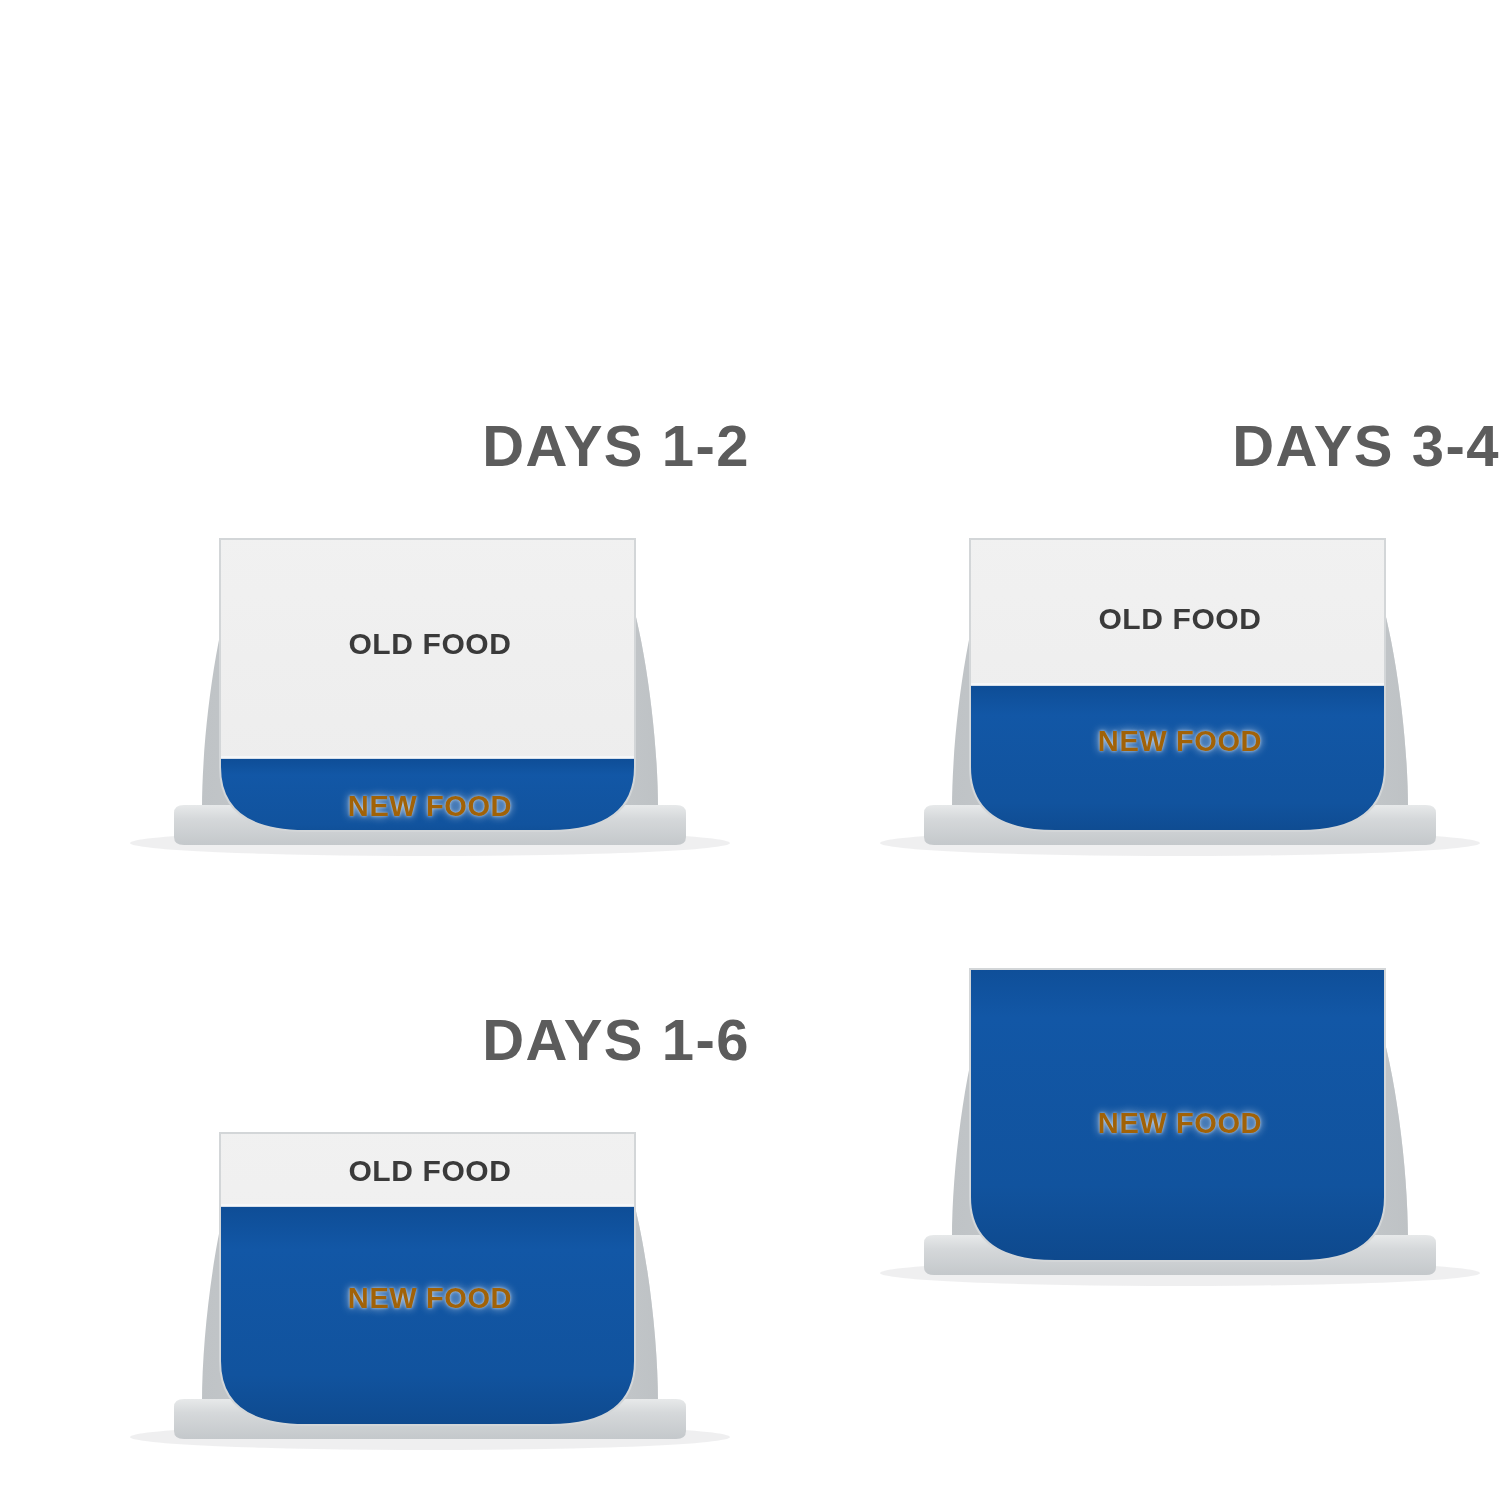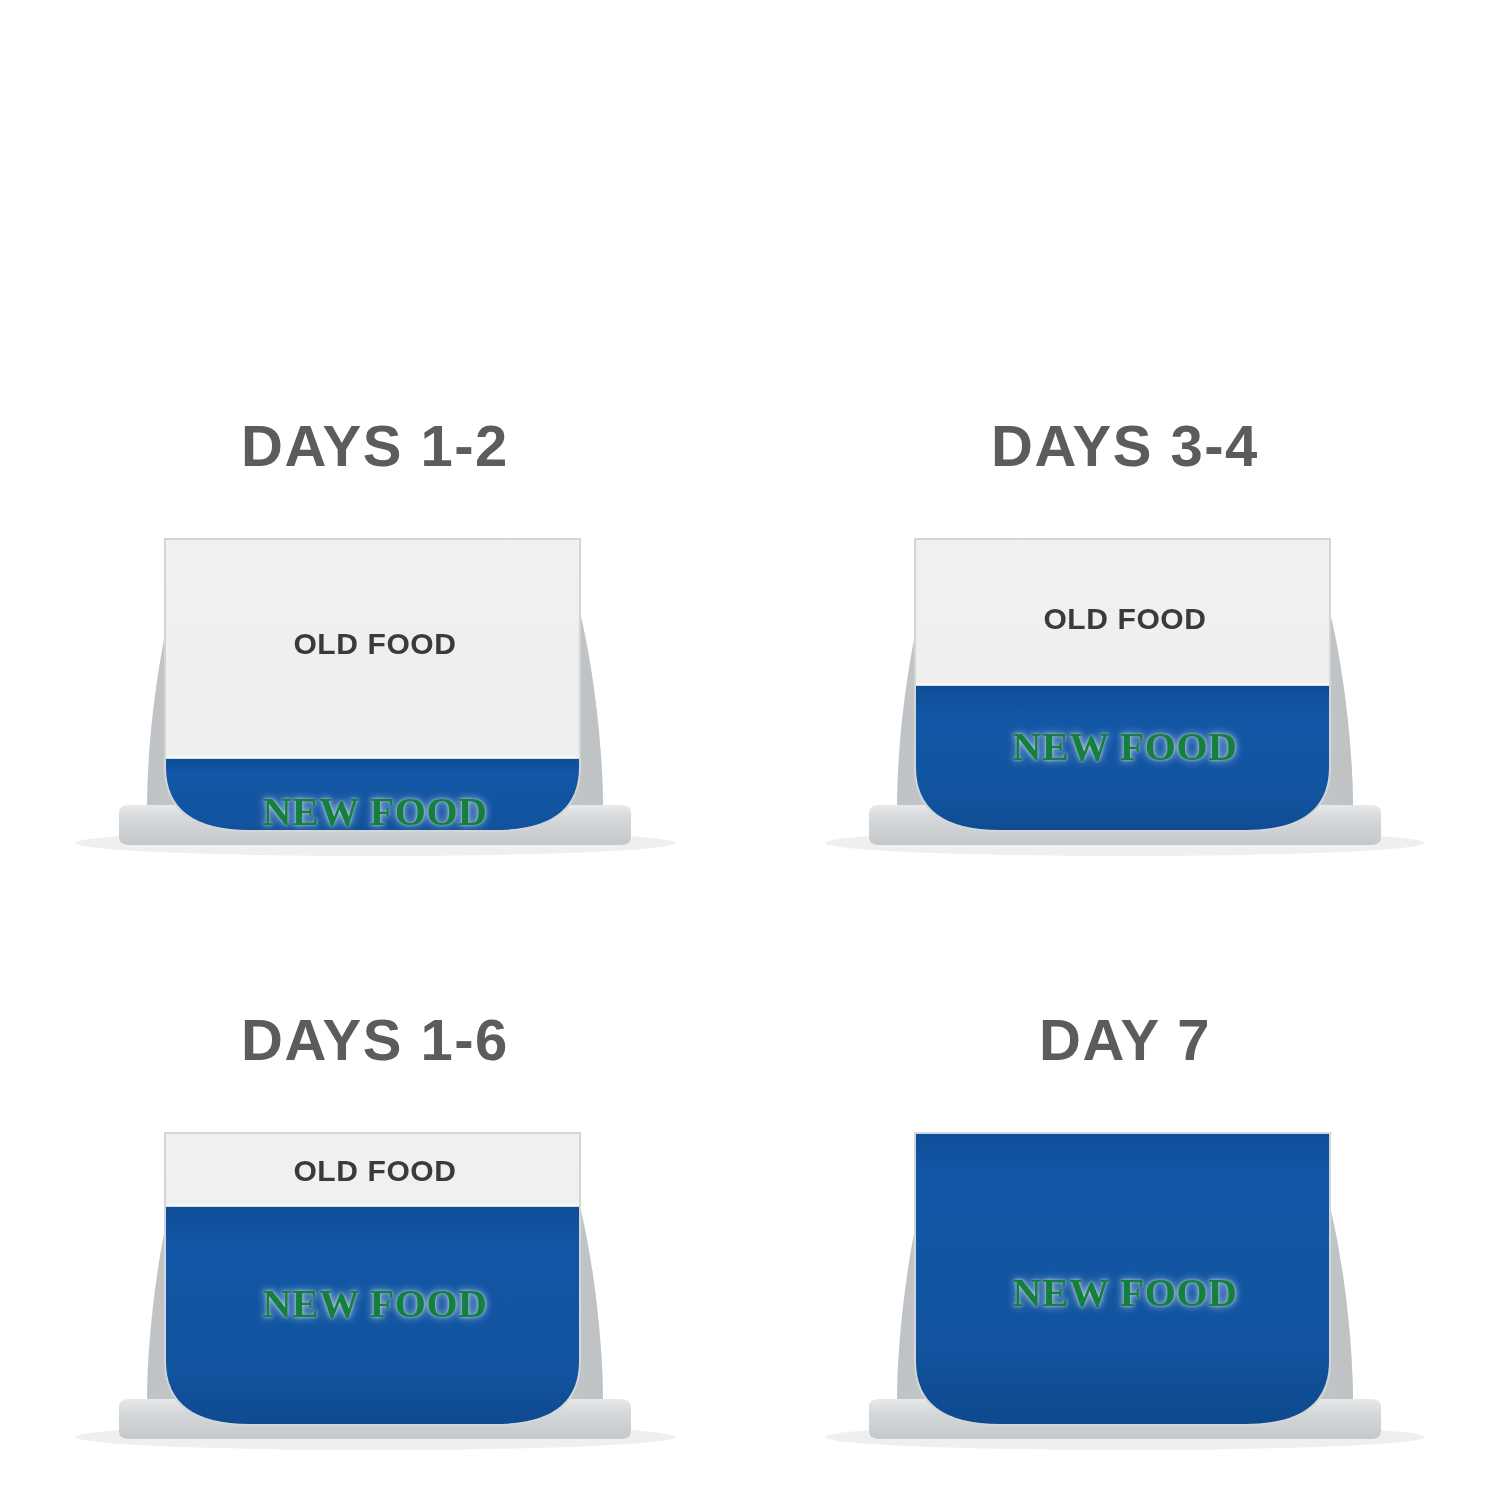--- a/index.html
+++ b/index.html
@@ -57,21 +57,21 @@
     width: 1500px;
     height: 1189px;
     display: grid;
     grid-template-columns: 750px 750px;
     grid-template-rows: 594px 595px;
   }
   .cell {
     position: relative;
     display: flex;
     flex-direction: column;
-    align-items: center;
+    align-items: flex-end;
   }
   .day-label {
     margin-top: 106px;
     color: #5c5c5c;
     font-family: "Liberation Sans", sans-serif;
     font-weight: bold;
     font-size: 58px;
     letter-spacing: 1.5px;
     line-height: 1;
     white-space: nowrap;
@@ -100,25 +100,24 @@
     line-height: 1;
     pointer-events: none;
     white-space: nowrap;
   }
   .old-label {
     color: #3a3a3a;
     font-size: 30px;
     letter-spacing: 0.6px;
   }
   .new-label {
-    color: #15803d;
-    font-size: 40px;
+    color: #a16207;
+    font-size: 29px;
     letter-spacing: 0.6px;
     text-shadow: 0 0 9px rgba(255,255,255,0.75), 0 0 3px rgba(255,255,255,0.6);
-    font-family: Liberation Serif, serif;
   }
 </style>
 </head>
 <body>
 
 <div class="page">
 
 
   <div class="grid">
 
@@ -301,21 +300,20 @@
             <rect x="100" y="111" width="440" height="3" fill="#F7F8F9" opacity="0.85"></rect>
           </g>
           <path d="M110,40 L525,40 L525,268 Q525,332 440,332 L195,332 Q110,332 110,268 Z" fill="none" stroke="#D3D6D8" stroke-width="2"></path>
         </svg>
         <div class="food-label old-label" style="top:63px">OLD FOOD</div>
         <div class="food-label new-label" style="top:191px">NEW FOOD</div>
       </div>
     </div>
 
     <div class="cell">
-      <div class="day-label">DAY 7</div>
       <div class="bowl-wrap">
         <svg class="bowl-svg" viewBox="0 0 640 360">
           <defs>
             <linearGradient id="wallL4" x1="0" y1="0" x2="1" y2="0">
               <stop offset="0%" stop-color="#BFC3C6"></stop>
               <stop offset="45%" stop-color="#CDD0D2"></stop>
               <stop offset="100%" stop-color="#D9DCDE"></stop>
             </linearGradient>
             <linearGradient id="wallR4" x1="0" y1="0" x2="1" y2="0">
               <stop offset="0%" stop-color="#D7DADC"></stop>

